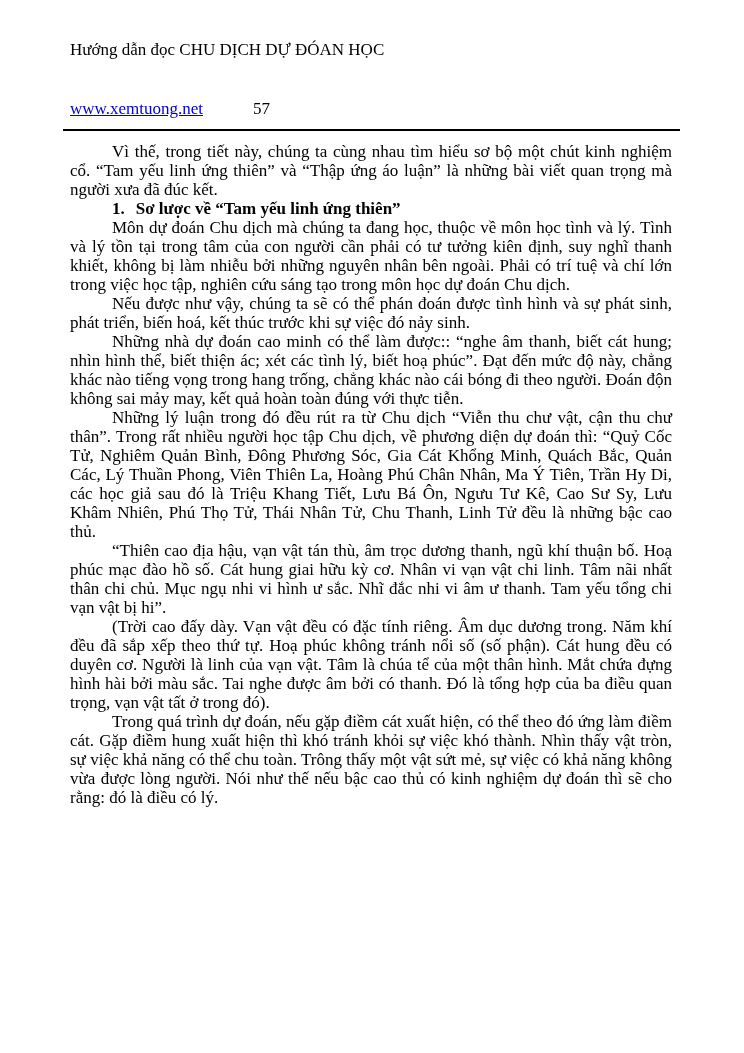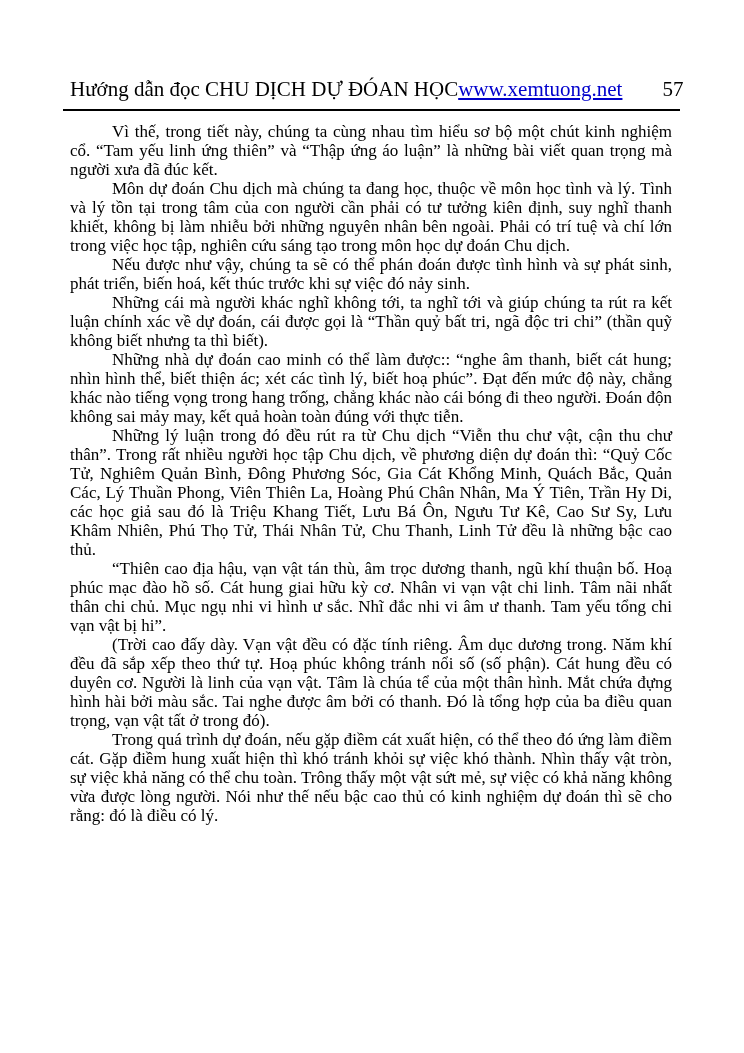--- a/index.html
+++ b/index.html
@@ -6,24 +6,24 @@
   body {
     width: 744px; height: 1053px;
     font-family: "Liberation Serif", "DejaVu Serif", serif;
     color: #000000;
     overflow: hidden;
   }
   .page { padding: 40px 72px 0 70px; box-sizing: border-box; }
 
   .header-row {
     display: flex; justify-content: space-between; align-items: baseline;
-    font-size: 21px; line-height: 20px;
+    font-size: 17px; line-height: 20px; flex-direction: column;
   }
   .header-title { white-space: nowrap; }
-  .header-right { display: flex; align-items: baseline; gap: 40px; }
+  .header-right { display: flex; align-items: baseline; gap: 50px; }
   .site-link { color: #0000cc; text-decoration: underline; cursor: pointer; }
   .page-number { color: #000000; margin-top: 39px; }
 
   .rule {
     height: 2px; background: #000000; border: none;
     margin: 10px -8px 0 -7px;
   }
 
   .content { margin-top: 11px; font-size: 17px; line-height: 19px; text-align: justify; }
   .para { margin: 0; text-indent: 42px; }
@@ -41,24 +41,24 @@
       <a class="site-link">www.xemtuong.net</a>
       <span class="page-number">57</span>
     </span>
   </div>
 
   <div class="rule"></div>
 
   <div class="content">
     <p class="para">Vì thế, trong tiết này, chúng ta cùng nhau tìm hiểu sơ bộ một chút kinh nghiệm cổ. “Tam yếu linh ứng thiên” và “Thập ứng áo luận” là những bài viết quan trọng mà người xưa đã đúc kết.</p>
 
+    <p class="para heading"><span class="hnum">1.</span><span>Sơ lược về “Tam yếu linh ứng thiên”</span></p>
 
     <p class="para">Môn dự đoán Chu dịch mà chúng ta đang học, thuộc về môn học tình và lý. Tình và lý tồn tại trong tâm của con người cần phải có tư tưởng kiên định, suy nghĩ thanh khiết, không bị làm nhiễu bởi những nguyên nhân bên ngoài. Phải có trí tuệ và chí lớn trong việc học tập, nghiên cứu sáng tạo trong môn học dự đoán Chu dịch.</p>
     <p class="para">Nếu được như vậy, chúng ta sẽ có thể phán đoán được tình hình và sự phát sinh, phát triển, biến hoá, kết thúc trước khi sự việc đó nảy sinh.</p>
-    <p class="para">Những cái mà người khác nghĩ không tới, ta nghĩ tới và giúp chúng ta rút ra kết luận chính xác về dự đoán, cái được gọi là “Thần quỷ bất tri, ngã độc tri chi” (thần quỹ không biết nhưng ta thì biết).</p>
     <p class="para">Những nhà dự đoán cao minh có thể làm được:: “nghe âm thanh, biết cát hung; nhìn hình thể, biết thiện ác; xét các tình lý, biết hoạ phúc”. Đạt đến mức độ này, chẳng khác nào tiếng vọng trong hang trống, chẳng khác nào cái bóng đi theo người. Đoán độn không sai mảy may, kết quả hoàn toàn đúng với thực tiễn.</p>
     <p class="para">Những lý luận trong đó đều rút ra từ Chu dịch “Viễn thu chư vật, cận thu chư thân”. Trong rất nhiều người học tập Chu dịch, về phương diện dự đoán thì: “Quỷ Cốc Tử, Nghiêm Quản Bình, Đông Phương Sóc, Gia Cát Khổng Minh, Quách Bắc, Quản Các, Lý Thuần Phong, Viên Thiên La, Hoàng Phú Chân Nhân, Ma Ý Tiên, Trần Hy Di, các học giả sau đó là Triệu Khang Tiết, Lưu Bá Ôn, Ngưu Tư Kê, Cao Sư Sy, Lưu Khâm Nhiên, Phú Thọ Tử, Thái Nhân Tử, Chu Thanh, Linh Tử đều là những bậc cao thủ.</p>
     <p class="para">“Thiên cao địa hậu, vạn vật tán thù, âm trọc dương thanh, ngũ khí thuận bố. Hoạ phúc mạc đào hồ số. Cát hung giai hữu kỳ cơ. Nhân vi vạn vật chi linh. Tâm nãi nhất thân chi chủ. Mục ngụ nhi vi hình ư sắc. Nhĩ đắc nhi vi âm ư thanh. Tam yếu tổng chi vạn vật bị hi”.</p>
     <p class="para">(Trời cao đấy dày. Vạn vật đều có đặc tính riêng. Âm dục dương trong. Năm khí đều đã sắp xếp theo thứ tự. Hoạ phúc không tránh nổi số (số phận). Cát hung đều có duyên cơ. Người là linh của vạn vật. Tâm là chúa tể của một thân hình. Mắt chứa đựng hình hài bởi màu sắc. Tai nghe được âm bởi có thanh. Đó là tổng hợp của ba điều quan trọng, vạn vật tất ở trong đó).</p>
 
 
     <p class="para">Trong quá trình dự đoán, nếu gặp điềm cát xuất hiện, có thể theo đó ứng làm điềm cát. Gặp điềm hung xuất hiện thì khó tránh khỏi sự việc khó thành. Nhìn thấy vật tròn, sự việc khả năng có thể chu toàn. Trông thấy một vật sứt mẻ, sự việc có khả năng không vừa được lòng người. Nói như thế nếu bậc cao thủ có kinh nghiệm dự đoán thì sẽ cho rằng: đó là điều có lý.</p>
   </div>
 
 </div>

